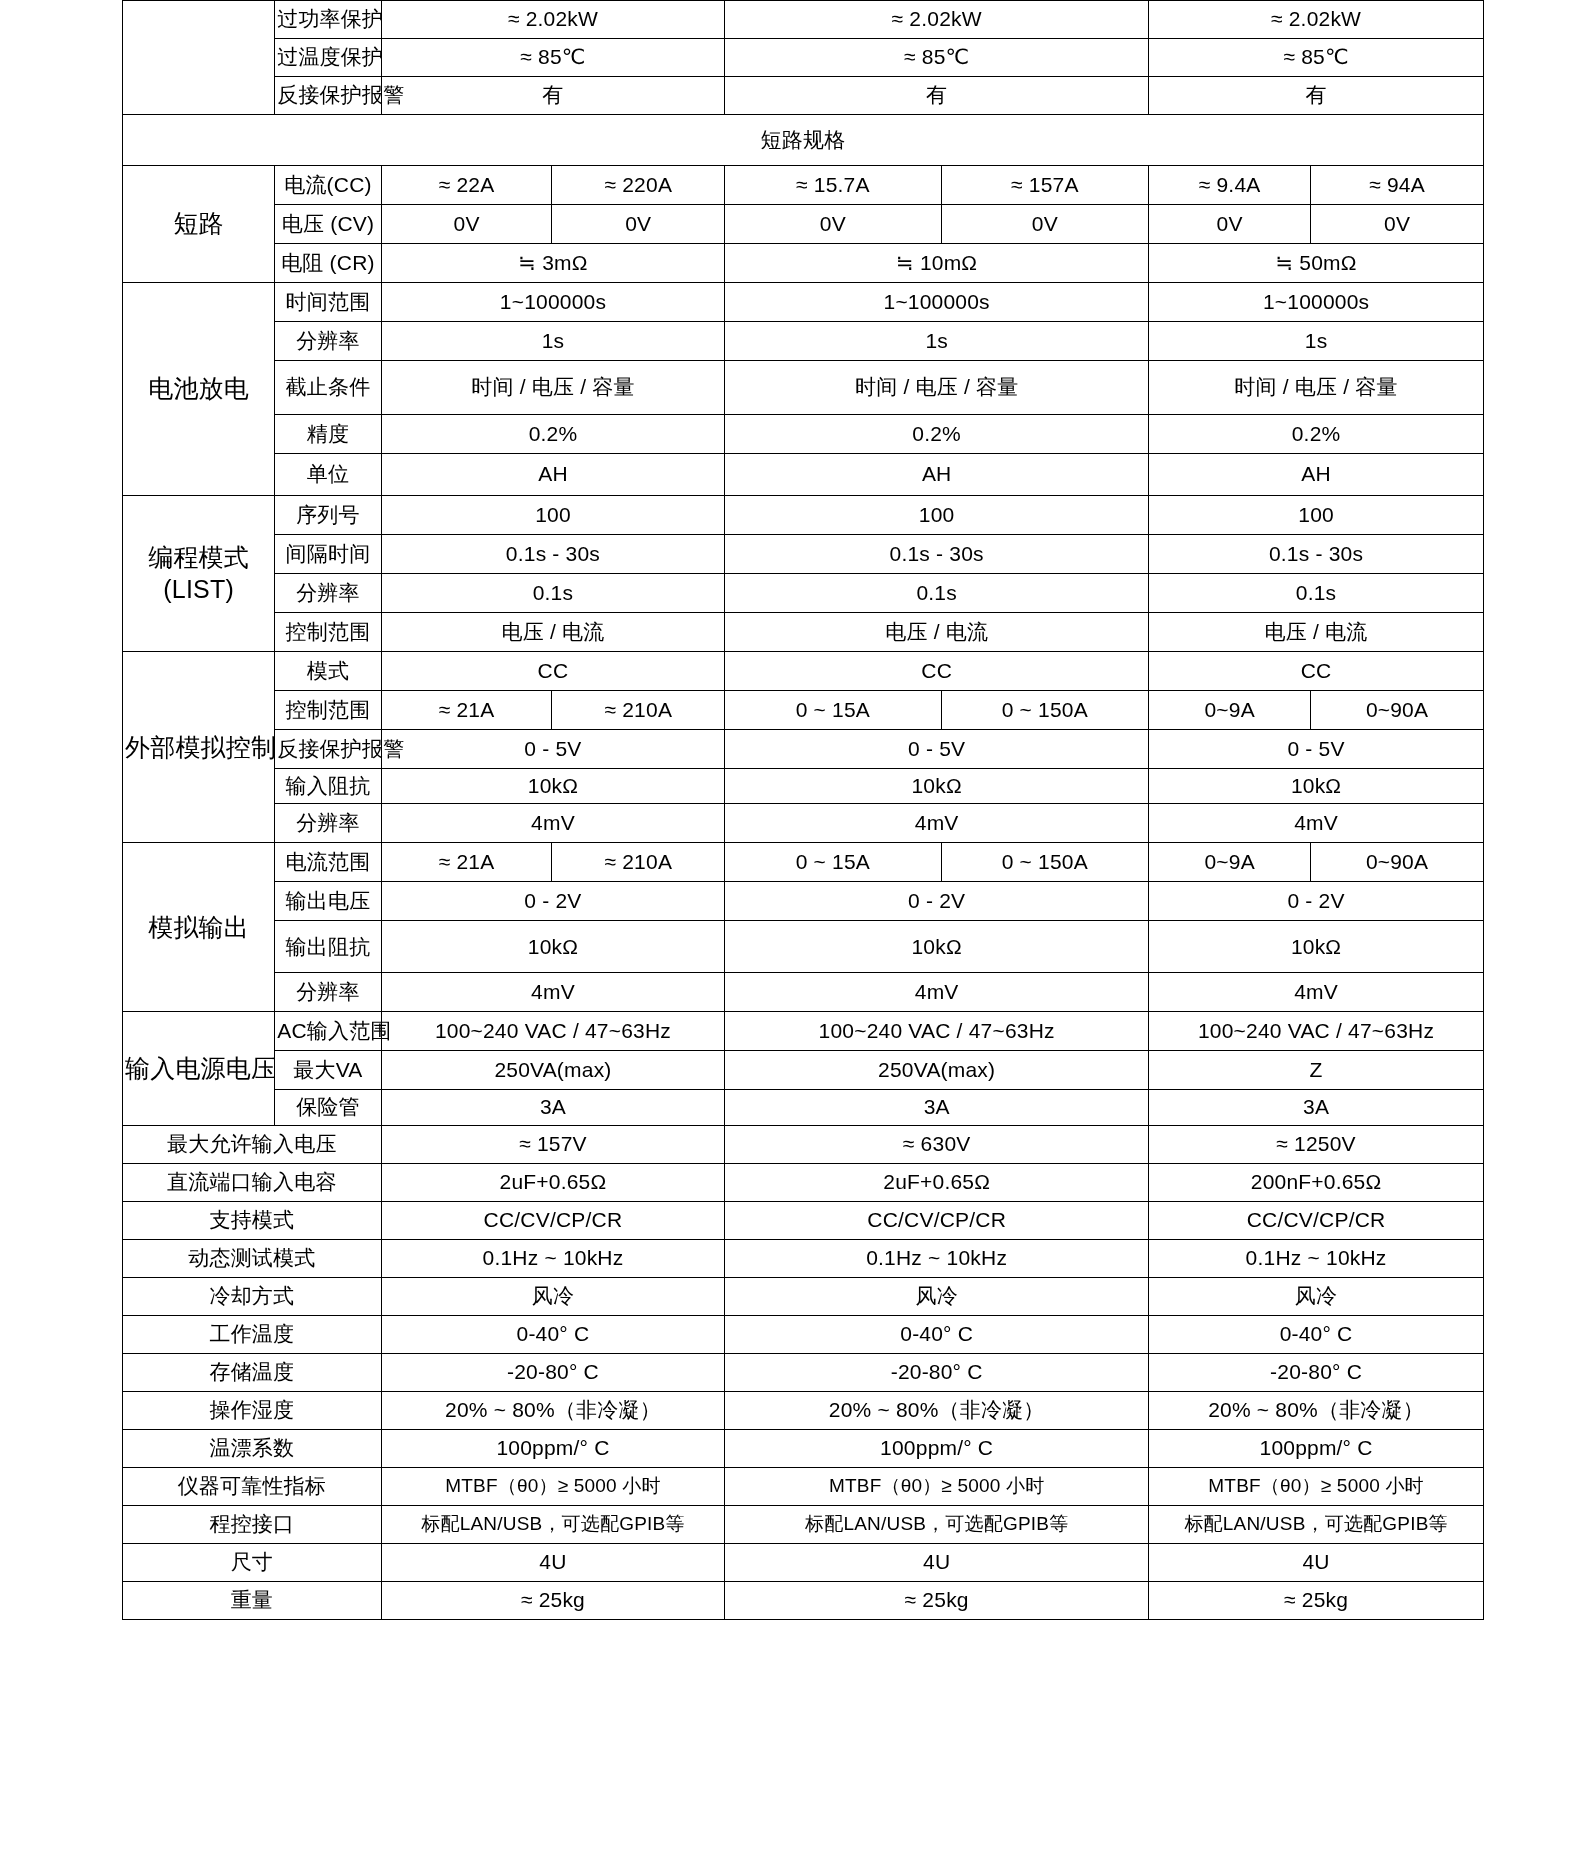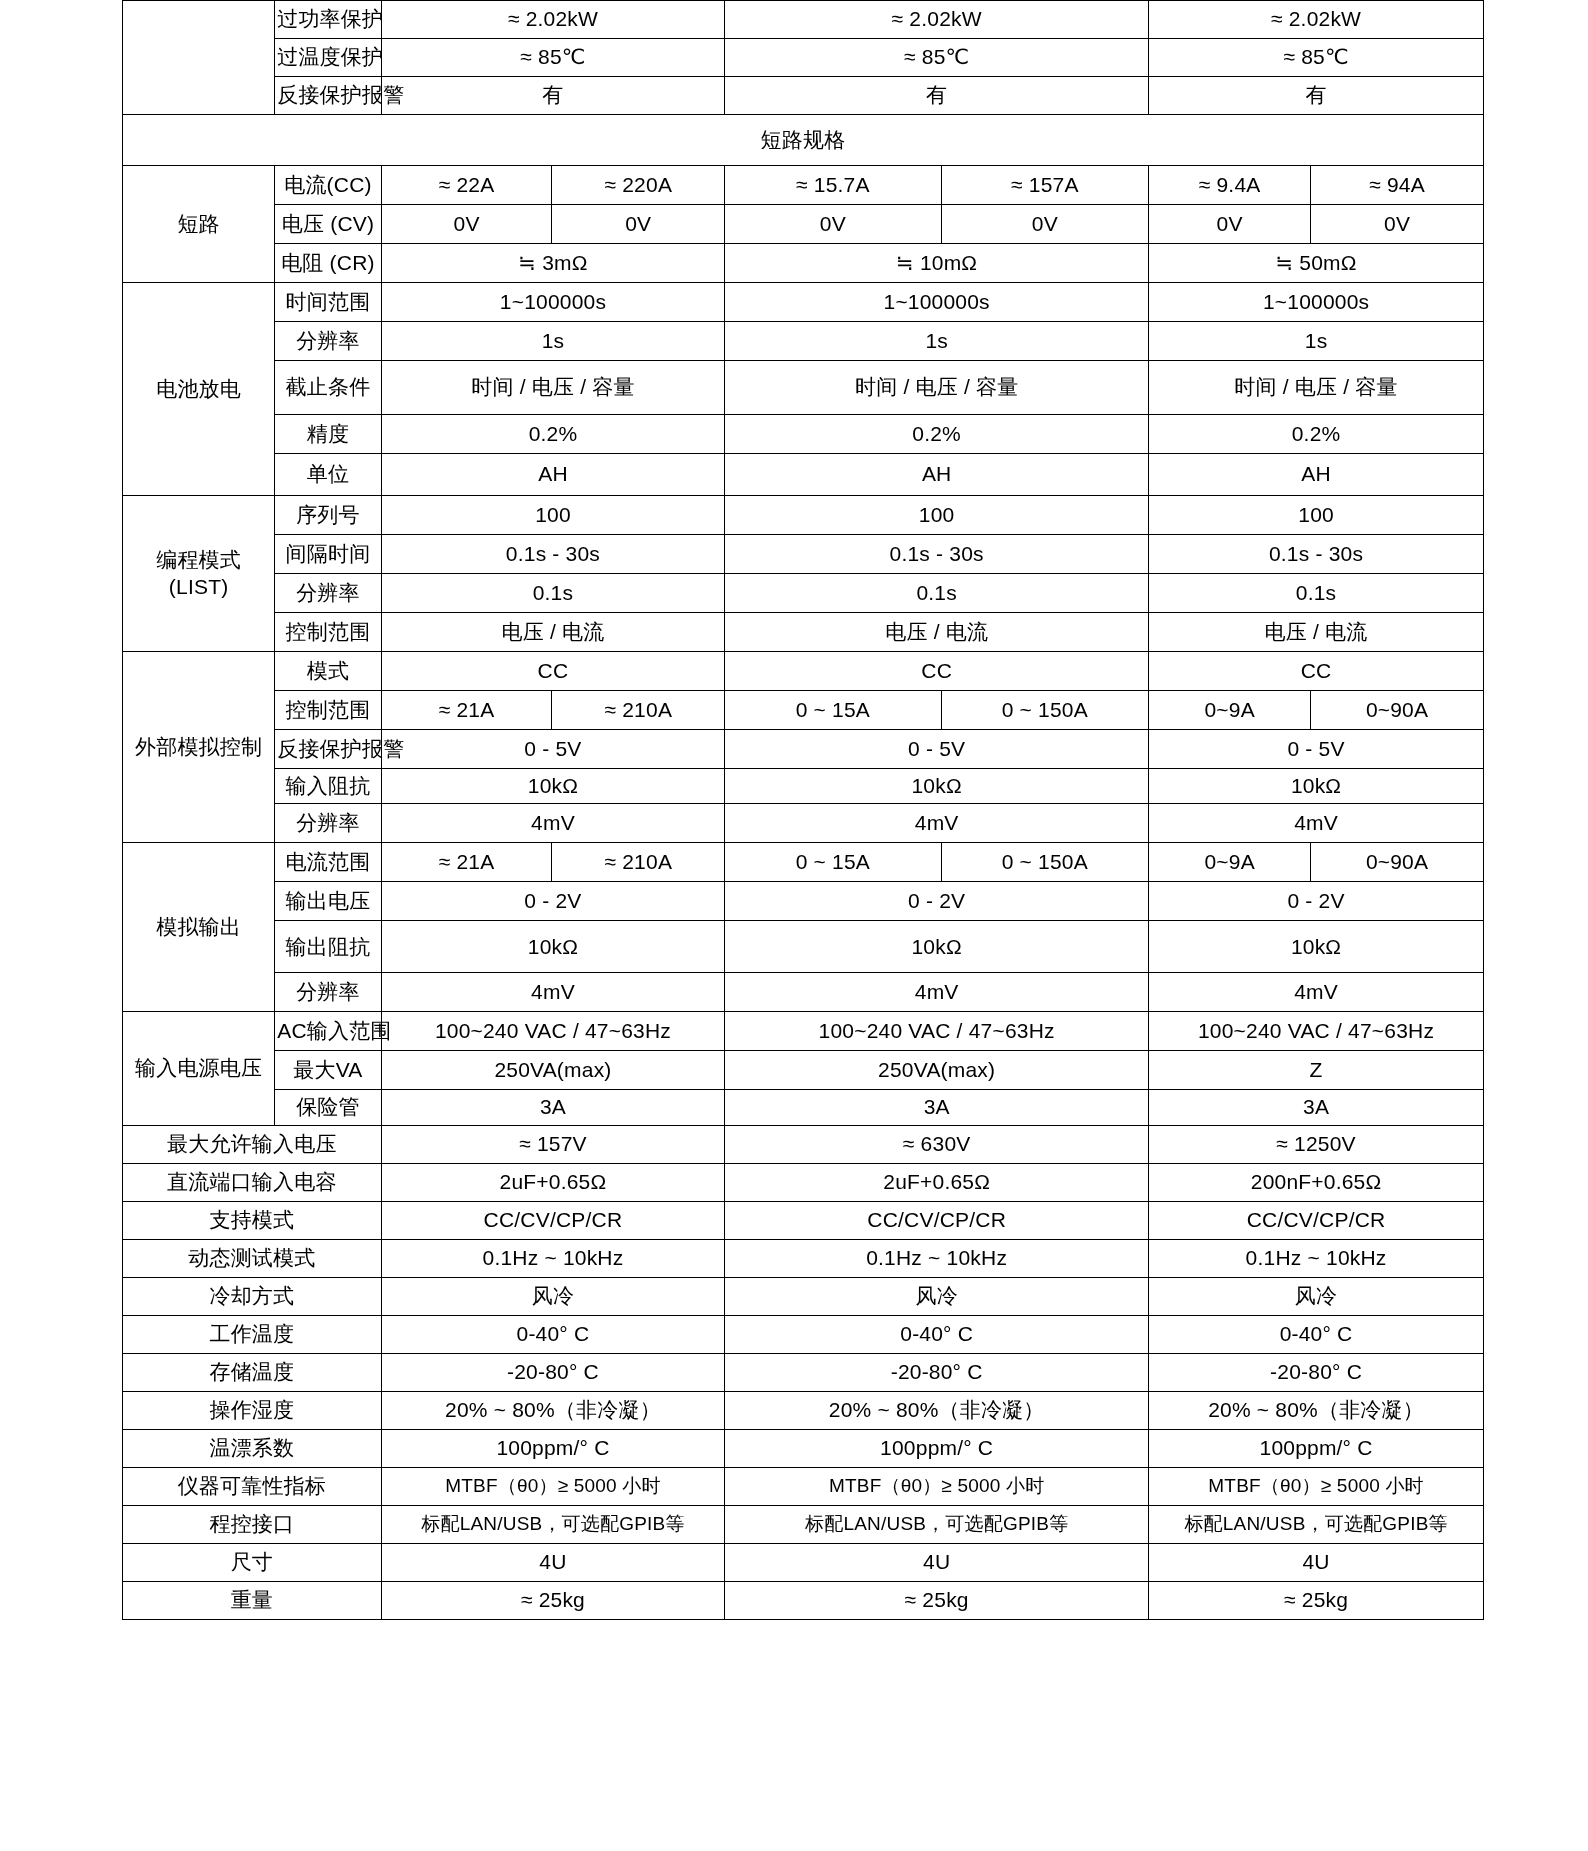--- a/index.html
+++ b/index.html
@@ -33,21 +33,21 @@
   table.spec td {
     border: 1px solid #000000;
     text-align: center;
     vertical-align: middle;
     padding: 4px 2px;
     line-height: 1.25;
     white-space: nowrap;
     letter-spacing: 0.2px;
   }
   td.grp {
-    font-size: 21px;
+    font-size: 25px;
   }
   td.lbl {
     font-size: 21px;
   }
   td.val {
     font-size: 21px;
   }
   td.sect {
     font-size: 21px;
     height: 42px;

